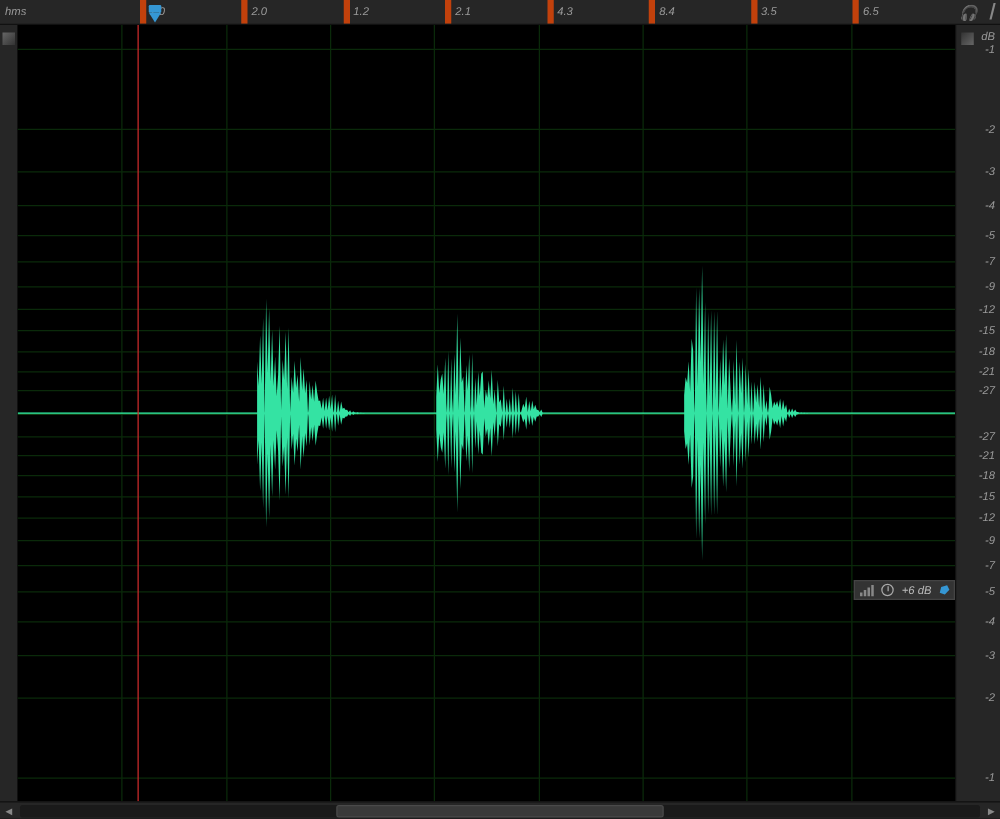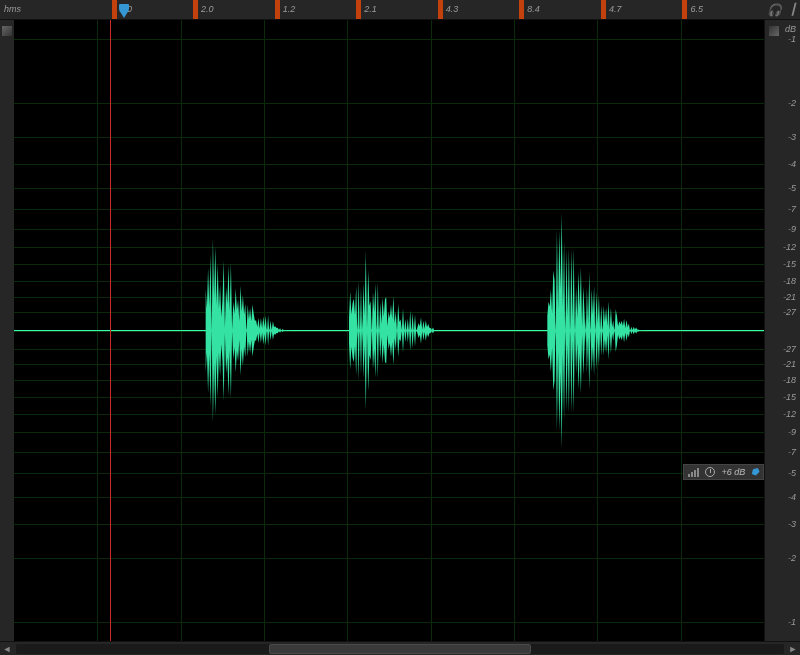--- a/index.html
+++ b/index.html
@@ -235,21 +235,21 @@
   <div class="timeline-ruler">
     <div class="ruler-unit">hms</div>
     <div class="ruler-track" id="ruler-track">
       <div class="playhead-marker" id="playhead-marker" style="left: 93.7889px;"></div>
     <div class="ruler-tick" style="left: 81.5556px;">1.0</div>
         <div class="ruler-tick" style="left: 163.111px;">2.0</div>
         <div class="ruler-tick" style="left: 244.667px;">1.2</div>
         <div class="ruler-tick" style="left: 326.222px;">2.1</div>
         <div class="ruler-tick" style="left: 407.778px;">4.3</div>
         <div class="ruler-tick" style="left: 489.333px;">8.4</div>
-        <div class="ruler-tick" style="left: 570.889px;">4.7</div>
+        <div class="ruler-tick" style="left: 570.889px;">3.5</div>
         <div class="ruler-tick" style="left: 652.444px;">6.5</div>
       </div>
     <div class="ruler-icons">
       <span class="head-icon">🎧</span>
       <span class="head-icon2">┃</span>
     </div>
   </div>
 
   <div class="main">
     <div class="gutter-left">

